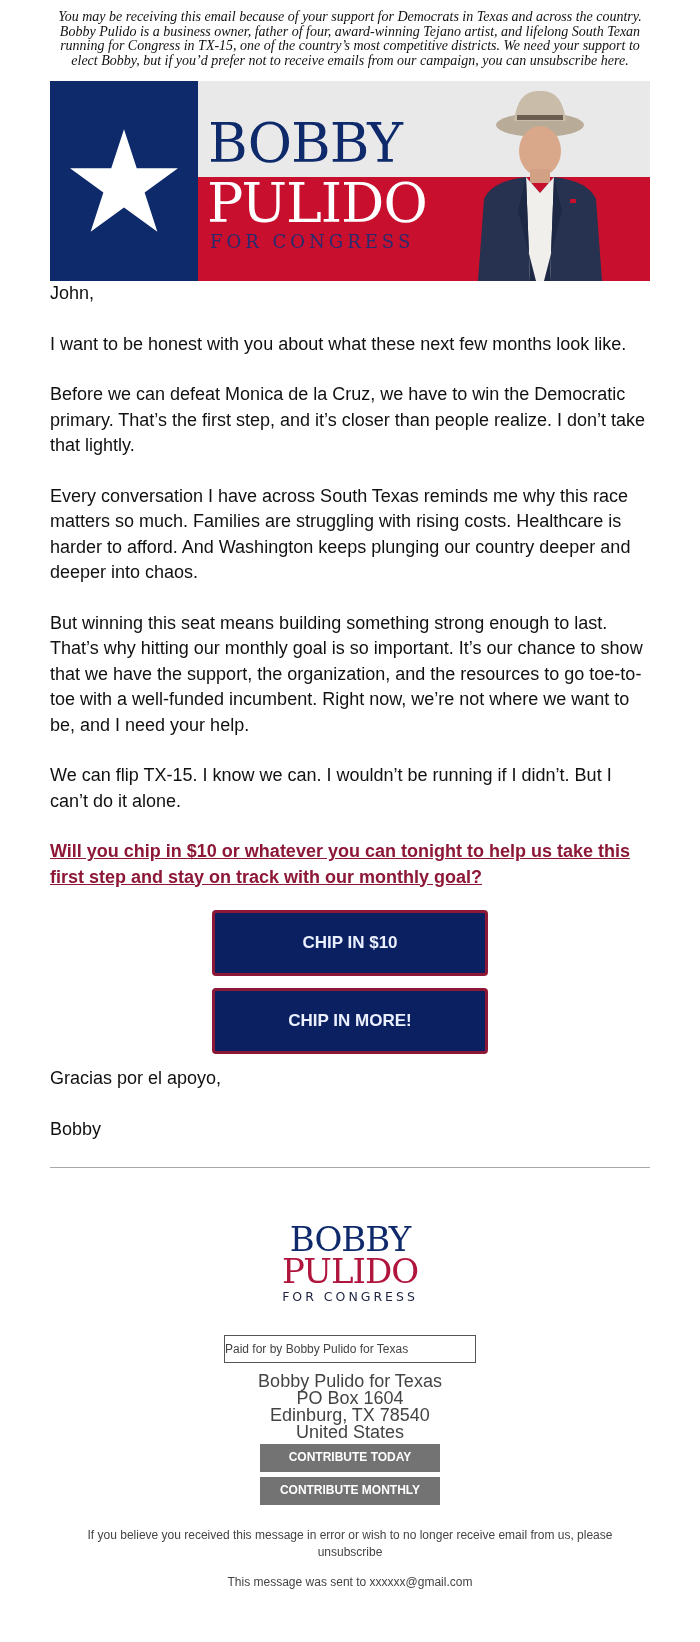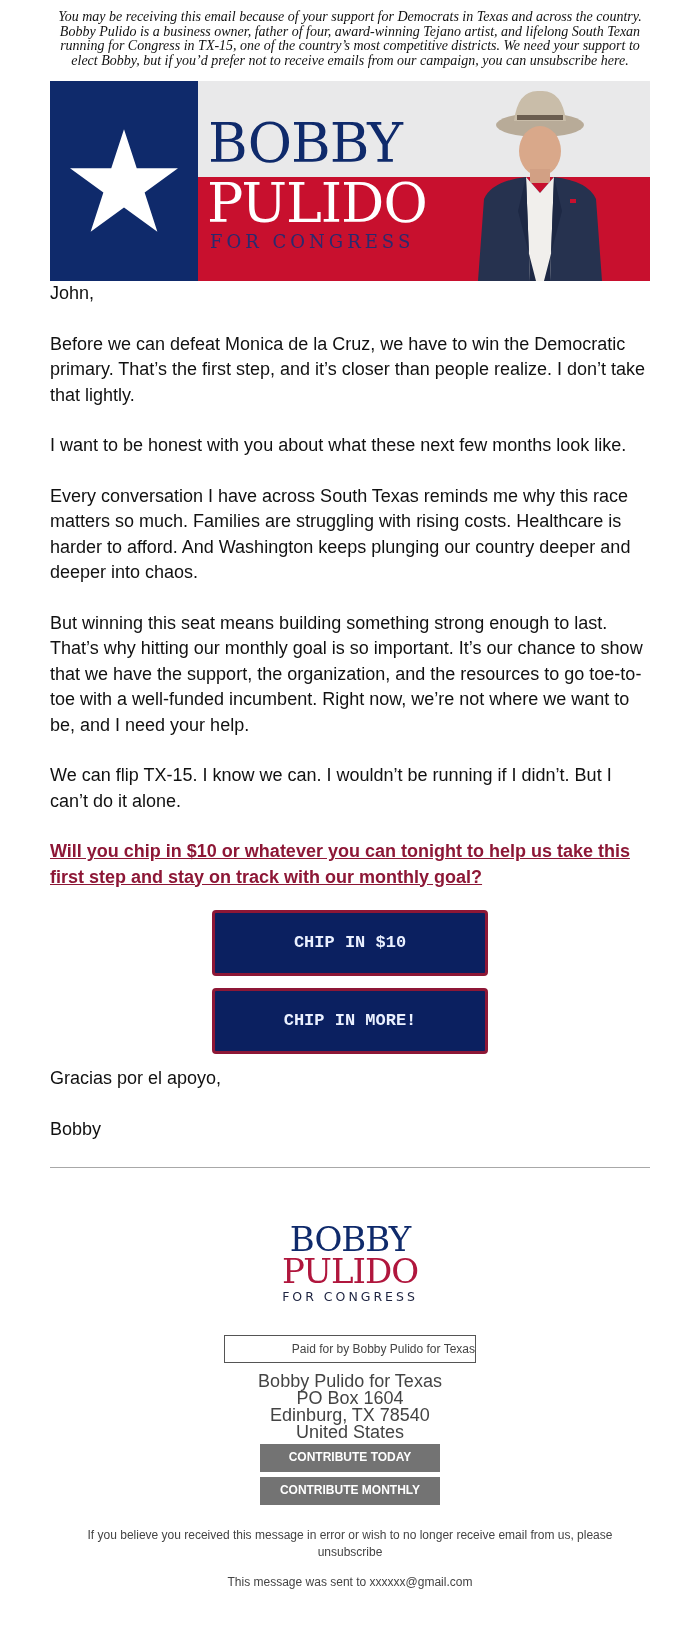--- a/index.html
+++ b/index.html
@@ -20,21 +20,21 @@
   .greeting{}
   .ask{font-weight:bold;color:#8d1736;text-decoration:underline;}
   .btns{text-align:center;margin-top:8px;}
   .btn{display:block;width:270px;height:60px;margin:0 auto 12px auto;background:#0b2060;border:3px solid #8d1736;border-radius:4px;color:#eaf0ff;font-weight:bold;font-size:17px;line-height:60px;text-align:center;}
   .closing p{margin:0 0 25px 0;font-size:18px;line-height:25.5px;}
   .hr{border:0;border-top:1px solid #a8a8a8;margin:22px 0 0 0;}
   .flogo{text-align:center;margin-top:55px;height:110px;position:relative;}
   .fl-bobby{font-family:"DejaVu Serif",serif;font-size:34px;line-height:32px;color:#0f2a6b;letter-spacing:-1px;}
   .fl-pulido{font-family:"DejaVu Serif",serif;font-size:34px;line-height:32px;color:#b0163d;letter-spacing:-1px;}
   .fl-fc{font-family:"DejaVu Sans",sans-serif;font-size:12.5px;letter-spacing:3px;color:#1d2340;margin-top:2px;}
-  .paidfor{width:250px;height:26px;margin:2px auto 0 auto;border:1px solid #555;text-align:right;line-height:26px;font-size:12px;color:#444;}
+  .paidfor{width:250px;height:26px;margin:2px auto 0 auto;border:1px solid #555;text-align:left;line-height:26px;font-size:12px;color:#444;}
   .addr{text-align:center;font-size:18px;line-height:17px;color:#444;margin-top:10px;}
   .fbtn{display:block;width:180px;height:28px;margin:3px auto 0 auto;background:#737373;color:#fff;font-weight:bold;font-size:12px;line-height:26px;text-align:center;}
   .fbtn + .fbtn{margin-top:5px;}
   .unsub{text-align:center;font-size:12px;line-height:17px;color:#444;margin-top:22px;padding:0 10px;}
   .sentto{text-align:center;font-size:12px;color:#444;margin-top:14px;}
 </style>
 </head>
 <body>
 
 <div class="wrap">
@@ -66,31 +66,31 @@
 
       <path d="M86 96 L100 112 L114 96 L110 200 L90 200 Z" fill="#f1efec"></path>
       <path d="M86 96 L78 130 L96 200 L90 200 Z" fill="#1d2844"></path>
       <path d="M114 96 L122 130 L104 200 L110 200 Z" fill="#1d2844"></path>
       <rect x="130" y="118" width="6" height="4" fill="#c8102e"></rect>
     </svg>
   </div>
 
   <div class="content">
     <p class="greeting">John,</p>
+    <p>I want to be honest with you about what these next few months look like.</p>
     <p>Before we can defeat Monica de la Cruz, we have to win the Democratic primary. That’s the first step, and it’s closer than people realize. I don’t take that lightly.</p>
-    <p>I want to be honest with you about what these next few months look like.</p>
     <p>Every conversation I have across South Texas reminds me why this race matters so much. Families are struggling with rising costs. Healthcare is harder to afford. And Washington keeps plunging our country deeper and deeper into chaos.</p>
     <p>But winning this seat means building something strong enough to last. That’s why hitting our monthly goal is so important. It’s our chance to show that we have the support, the organization, and the resources to go toe-to-toe with a well-funded incumbent. Right now, we’re not where we want to be, and I need your help.</p>
     <p>We can flip TX-15. I know we can. I wouldn’t be running if I didn’t. But I can’t do it alone.</p>
     <p style="margin-bottom:12px;">
       <a class="ask">Will you chip in $10 or whatever you can tonight to help us take this first step and stay on track with our monthly goal?</a>
     </p>
   </div>
 
-  <div class="btns" style="margin-top:20px;font-family:Liberation Mono, monospace;">
+  <div class="btns" style="margin-top:20px;">
     <a class="btn">CHIP IN $10</a>
     <a class="btn">CHIP IN MORE!</a>
   </div>
 
   <div class="closing" style="margin-top:12px;">
     <p>Gracias por el apoyo,</p>
     <p>Bobby</p>
   </div>
 
   <hr class="hr">

